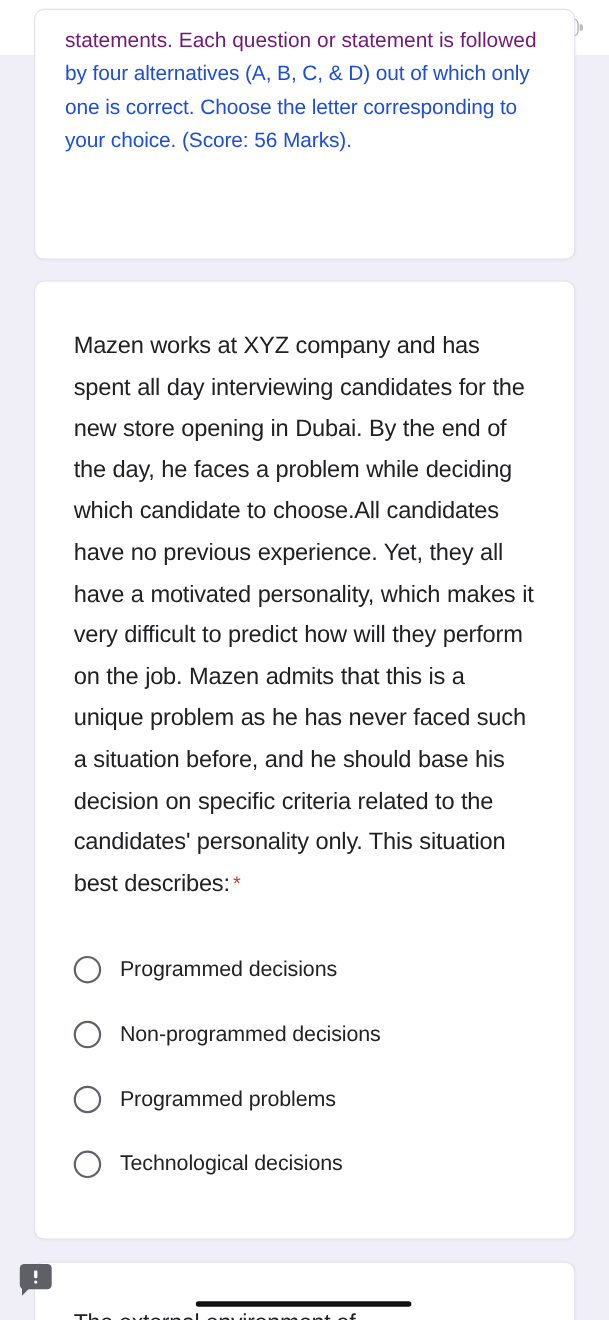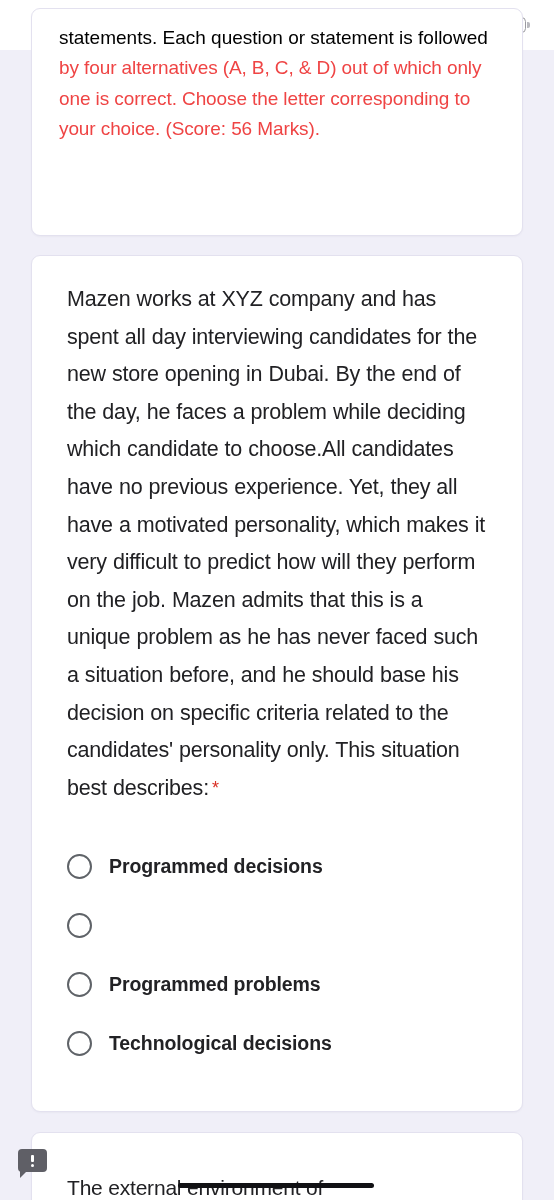--- a/index.html
+++ b/index.html
@@ -114,41 +114,41 @@
     position: relative;
     margin-top: -42px;
     height: 228px;
     padding: 0 27px;
     overflow: hidden;
   }
 
   .instr-text {
     font-size: 19px;
     line-height: 30.5px;
-    color: #ef4444;
+    color: #1d4ed8;
     padding-top: 44px;
     letter-spacing: -0.1px;
   }
   .instr-clipped {
     display: block;
-    color: #000000;
+    color: #701a75;
     position: absolute;
     top: 14px;
     left: 27px;
     right: 27px;
     font-size: 19px;
     line-height: 30.5px;
     white-space: nowrap;
     overflow: hidden;
   }
 
   
   .card-question {
     margin-top: 19px;
-    padding: 25px 35px 38px 35px;
+    padding: 40px 35px 38px 35px;
   }
 
   .question-text {
     font-size: 21.5px;
     line-height: 37.6px;
     color: #212124;
     letter-spacing: -0.2px;
     word-spacing: 0.3px;
   }
 
@@ -161,21 +161,20 @@
 
   .options {
     margin-top: 30px;
   }
 
   .option {
     display: flex;
     align-items: center;
     height: 59px;
     gap: 17px;
-    font-weight: bold;
   }
 
   .radio {
     flex: 0 0 auto;
     width: 25px;
     height: 25px;
     border: 2.2px solid #5f6368;
     border-radius: 50%;
     background: transparent;
   }
@@ -294,20 +293,21 @@
     <div class="card card-question">
       <div class="question-text"><span>Mazen works at XYZ company and has spent all day interviewing candidates for the new store opening in Dubai. By the end of the day, he faces a problem while deciding which candidate to choose.All candidates have no previous experience. Yet, they all have a motivated personality, which makes it very difficult to predict how will they perform on the job. Mazen admits that this is a unique problem as he has never faced such a situation before, and he should base his decision on specific criteria related to the candidates' personality only. This situation best describes:</span><span class="required-star">*</span></div>
 
       <div class="options">
         <div class="option">
           <span class="radio"></span>
           <span class="option-label">Programmed decisions</span>
         </div>
         <div class="option">
           <span class="radio"></span>
+          <span class="option-label">Non-programmed decisions</span>
         </div>
         <div class="option">
           <span class="radio"></span>
           <span class="option-label">Programmed problems</span>
         </div>
         <div class="option">
           <span class="radio"></span>
           <span class="option-label">Technological decisions</span>
         </div>
       </div>

